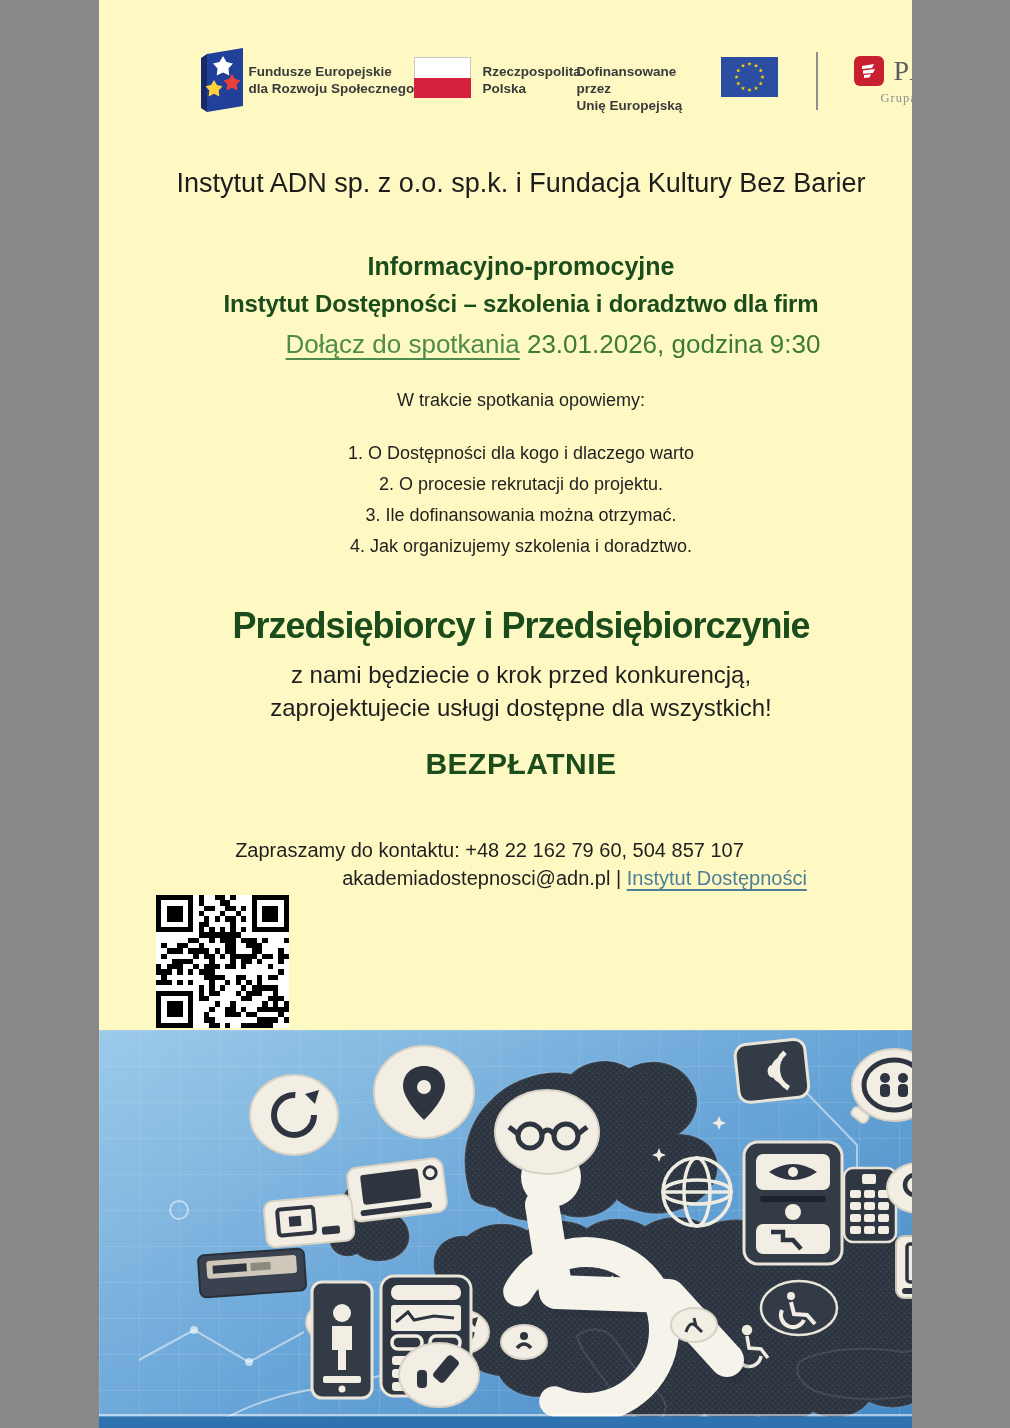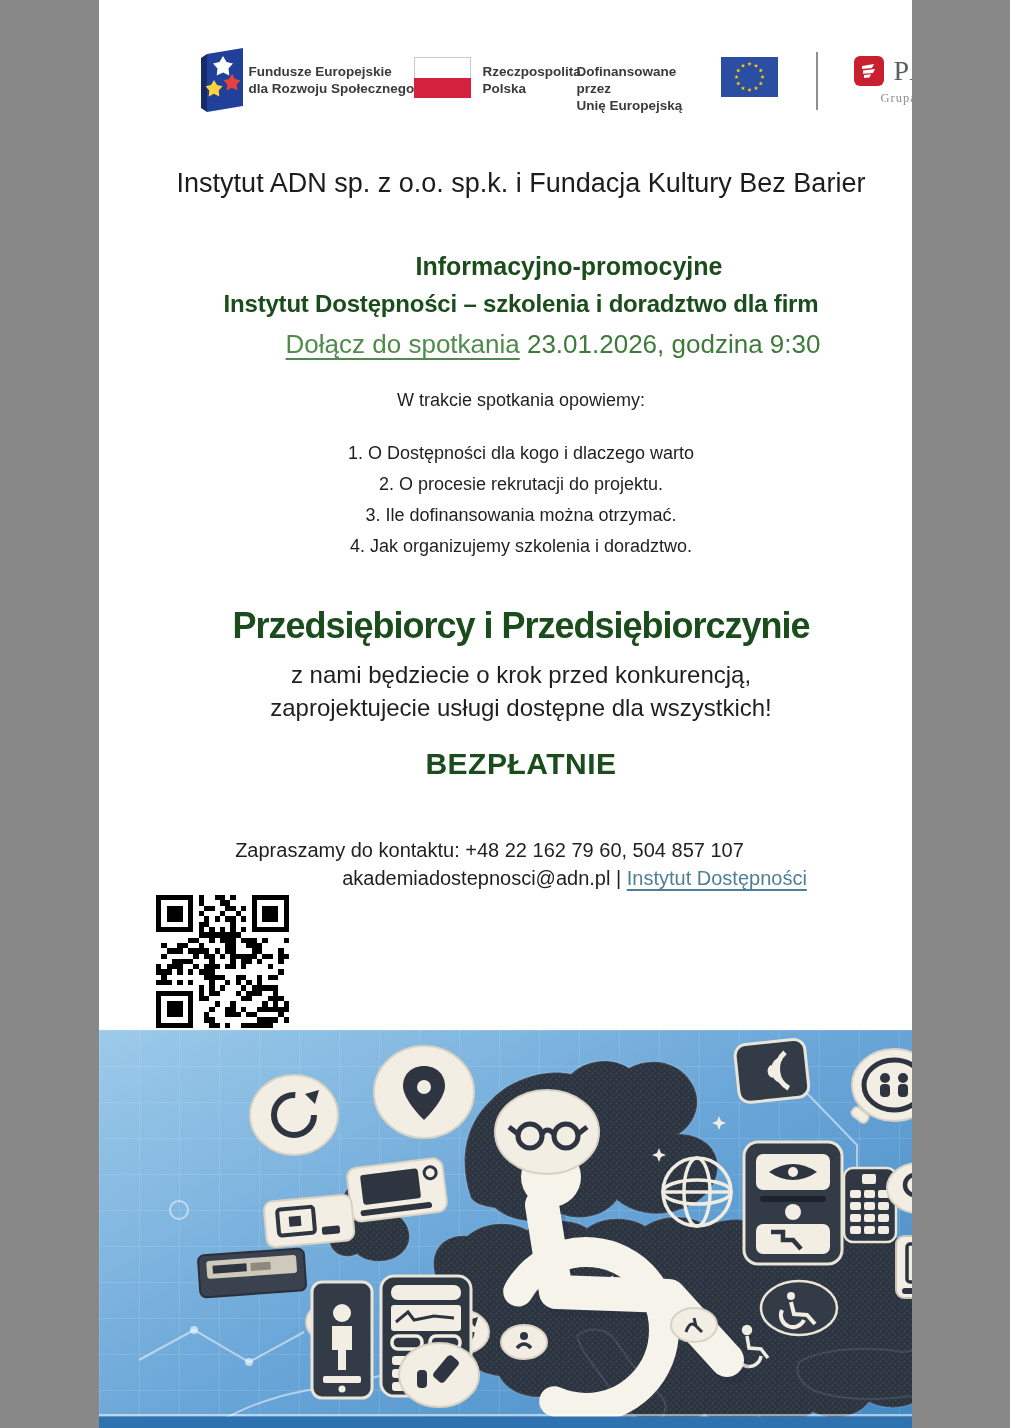--- a/index.html
+++ b/index.html
@@ -1,17 +1,17 @@
 <!DOCTYPE html>
 <html><head>
 <meta charset="utf-8">
 <style>
   html,body{margin:0;padding:0;background:#888;}
   .page{
-    position:relative;width:813px;height:1428px;background:#ffffff;
+    position:relative;width:813px;height:1428px;background:#fef9c3;
     margin:0 auto;overflow:hidden;
     font-family:"Liberation Sans", sans-serif;color:#1f1f1f;
   }
   .abs{position:absolute;left:16px;width:100%;text-align:center;}
 
   
   .logobar{position:absolute;top:45px;left:0;width:100%;height:75px;}
   .logo-fe-text,.logo-pl-text,.logo-eu-text{
     position:absolute;font-size:13.5px;font-weight:bold;color:#3a3a3a;line-height:17px;
   }
@@ -26,21 +26,21 @@
   .parp{position:absolute;left:755px;top:10px;}
   .parp-row{display:flex;align-items:center;gap:10px;}
   .parp-badge{width:30px;height:30px;border-radius:6px;background:#c8202e;display:flex;align-items:center;justify-content:center;}
   .parp-name{font-family:"Liberation Serif", serif;font-size:28px;letter-spacing:3px;color:#595e63;}
   .parp-sub{font-family:"Liberation Serif", serif;font-size:12.5px;color:#8a8f94;text-align:center;margin-top:4px;letter-spacing:1px;}
 
   
   .organizers{top:168px;font-size:27px;color:#1c1c1c;}
   .green-dark{color:#1b4c1b;font-weight:bold;}
   .invite1{top:214px;font-size:25px;}
-  .invite2{top:252px;font-size:25px;margin-left:48px;}
+  .invite2{top:252px;font-size:25px;}
   .invite3{top:290px;font-size:24px;letter-spacing:-0.2px;}
   .joinline{top:329px;font-size:26px;font-weight:normal;padding-left:32px;}
   .join-link{color:#4f8b4b;text-decoration:underline;text-underline-offset:5px;cursor:pointer;}
   .join-date{color:#3e7a3a;}
   .intro{top:390px;font-size:18px;}
   .agenda{top:438px;font-size:18px;line-height:31px;}
   .headline{top:605px;font-size:36px;letter-spacing:-1px;text-align:center;}
   .sub1{top:661px;font-size:24px;}
   .sub2{top:694px;font-size:24px;}
   .free{top:747px;font-size:30px;letter-spacing:0.5px;}

